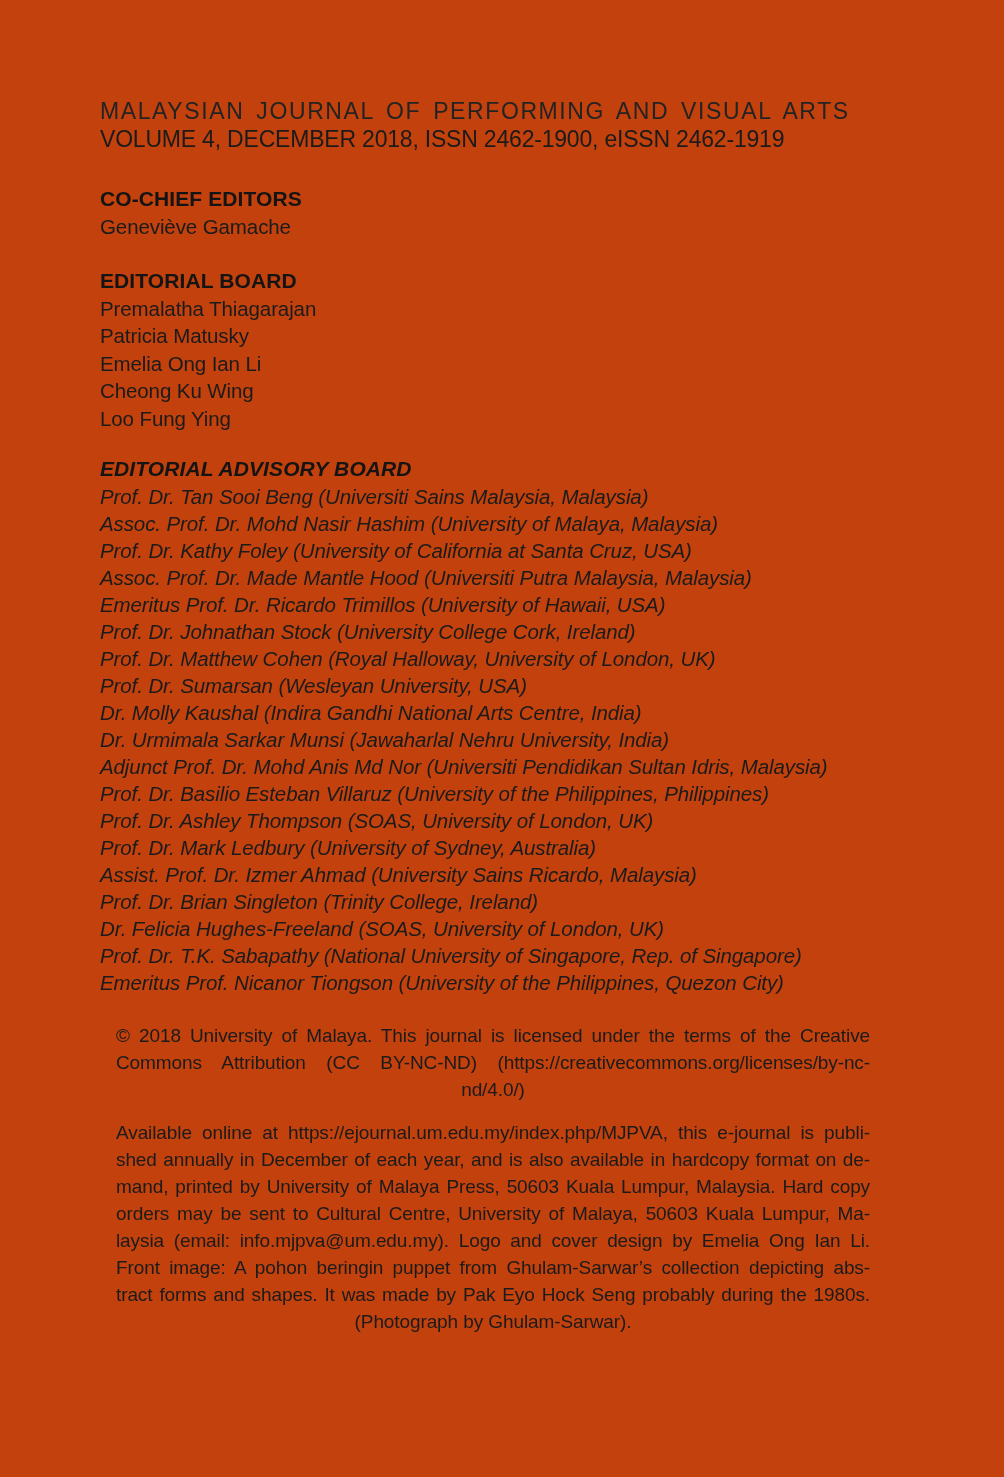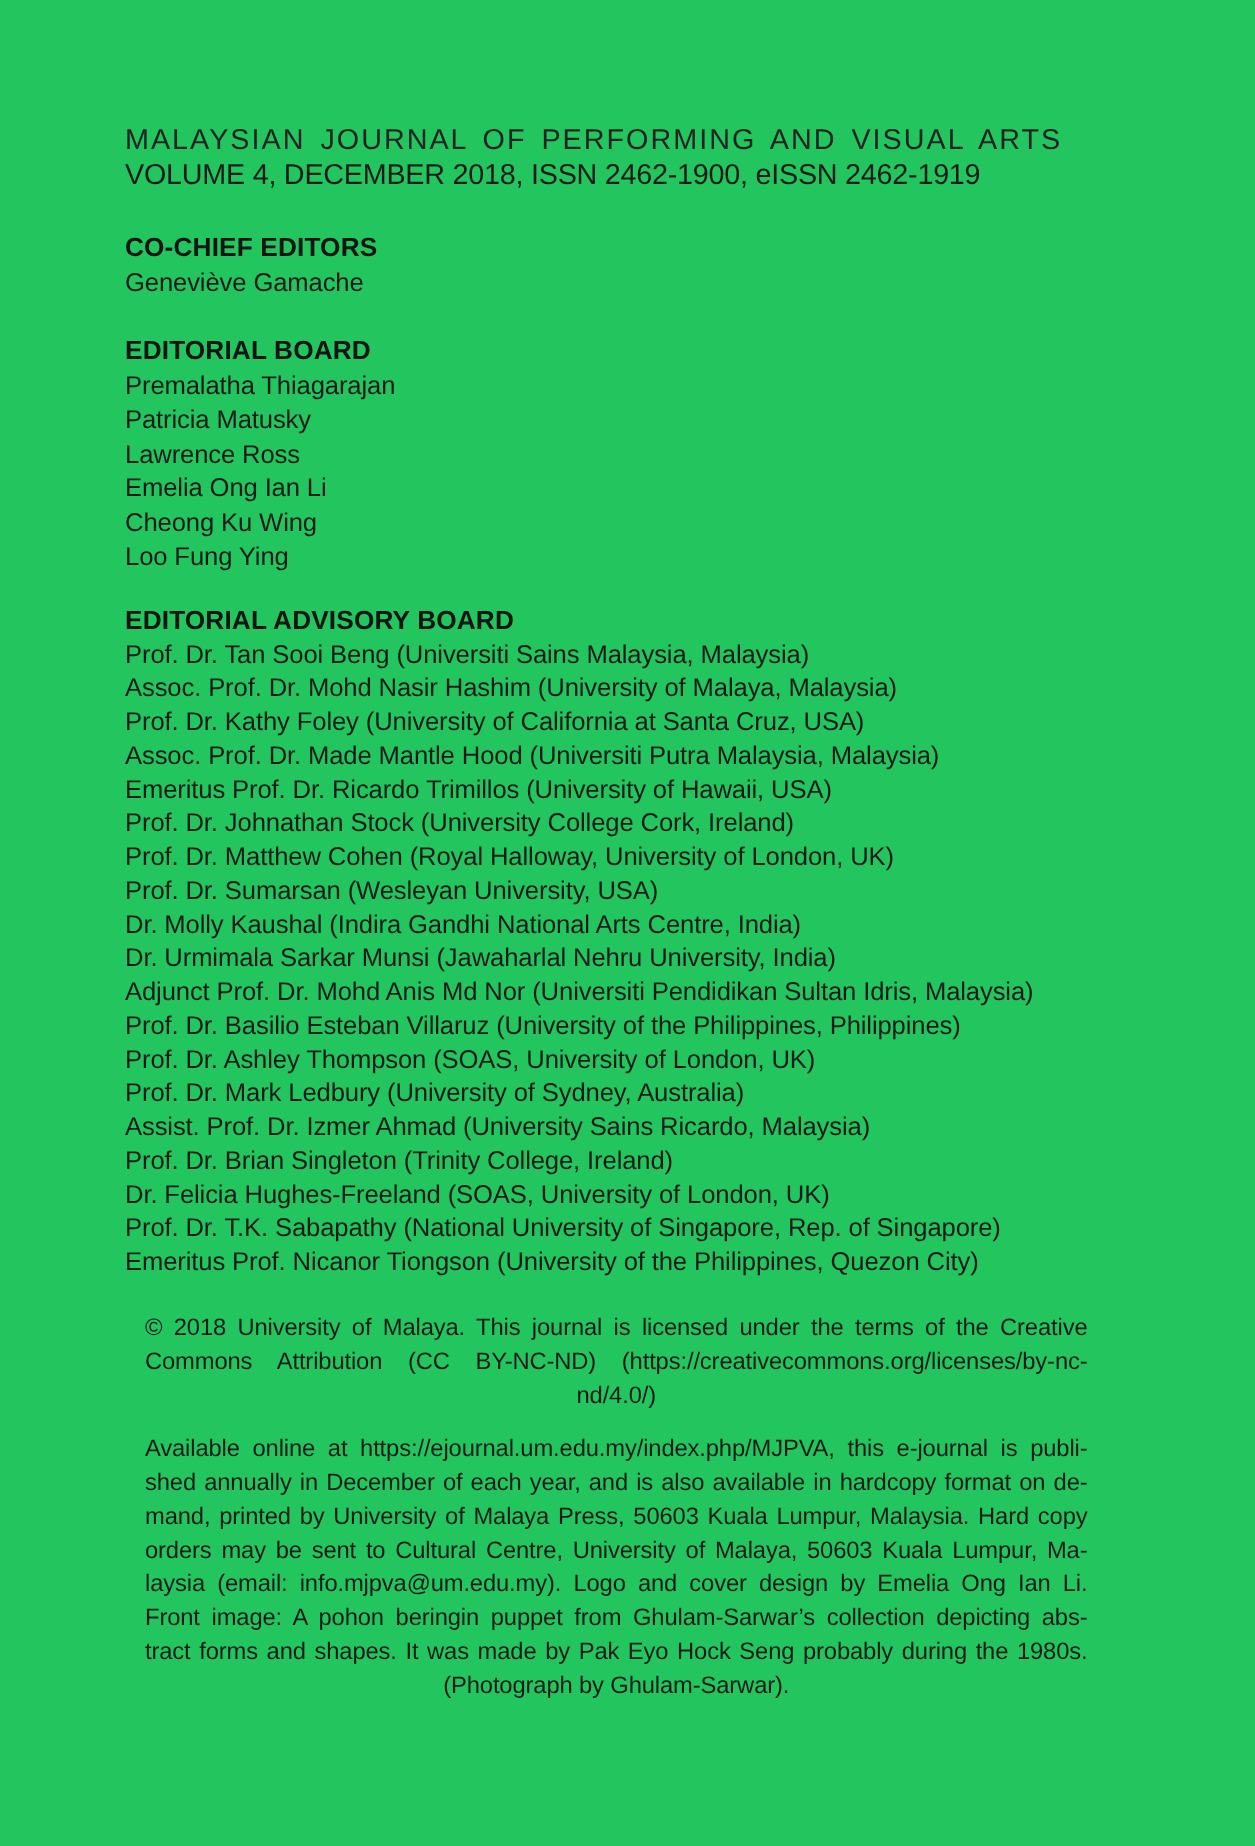--- a/index.html
+++ b/index.html
@@ -5,21 +5,21 @@
   html, body {
     margin: 0;
     padding: 0;
     background: #ffffff;
   }
   .page {
     position: relative;
     width: 1004px;
     height: 1477px;
     box-sizing: border-box;
-    background: #22c55e;
+    background: #c2410c;
     padding: 98px 118px 0 100px;
     font-family: "Liberation Sans", "DejaVu Sans", sans-serif;
     color: #1b1b1b;
     overflow: hidden;
   }
   .journal-title {
     font-size: 23px;
     font-weight: 300;
     letter-spacing: 1.6px;
     word-spacing: 4px;
@@ -34,21 +34,21 @@
     line-height: 24px;
     white-space: nowrap;
     color: #1b1b1b;
   }
   .section {
     font-size: 20.5px;
     line-height: 27.5px;
   }
   .section-cochief { margin-top: 34px; }
   .section-board   { margin-top: 27px; }
-  .section-advisory{ margin-top: 23px; }
+  .section-advisory{ margin-top: 23px; font-style: italic; }
   .section-heading {
     font-weight: 700;
     font-size: 21px;
     color: #141414;
     letter-spacing: 0.1px;
   }
   .member-name {
     white-space: nowrap;
     letter-spacing: -0.1px;
   }
@@ -82,21 +82,20 @@
     <div class="member-list">
         <div class="member-name">Geneviève Gamache</div>
       </div>
   </section>
 
   <section class="section section-board">
     <div class="section-heading">EDITORIAL BOARD</div>
     <div class="member-list">
         <div class="member-name">Premalatha Thiagarajan</div>
         <div class="member-name">Patricia Matusky</div>
-        <div class="member-name">Lawrence Ross</div>
         <div class="member-name">Emelia Ong Ian Li</div>
         <div class="member-name">Cheong Ku Wing</div>
         <div class="member-name">Loo Fung Ying</div>
       </div>
   </section>
 
   <section class="section section-advisory">
     <div class="section-heading">EDITORIAL ADVISORY BOARD</div>
     <div class="member-list">
         <div class="member-name">Prof. Dr. Tan Sooi Beng (Universiti Sains Malaysia, Malaysia)</div>

